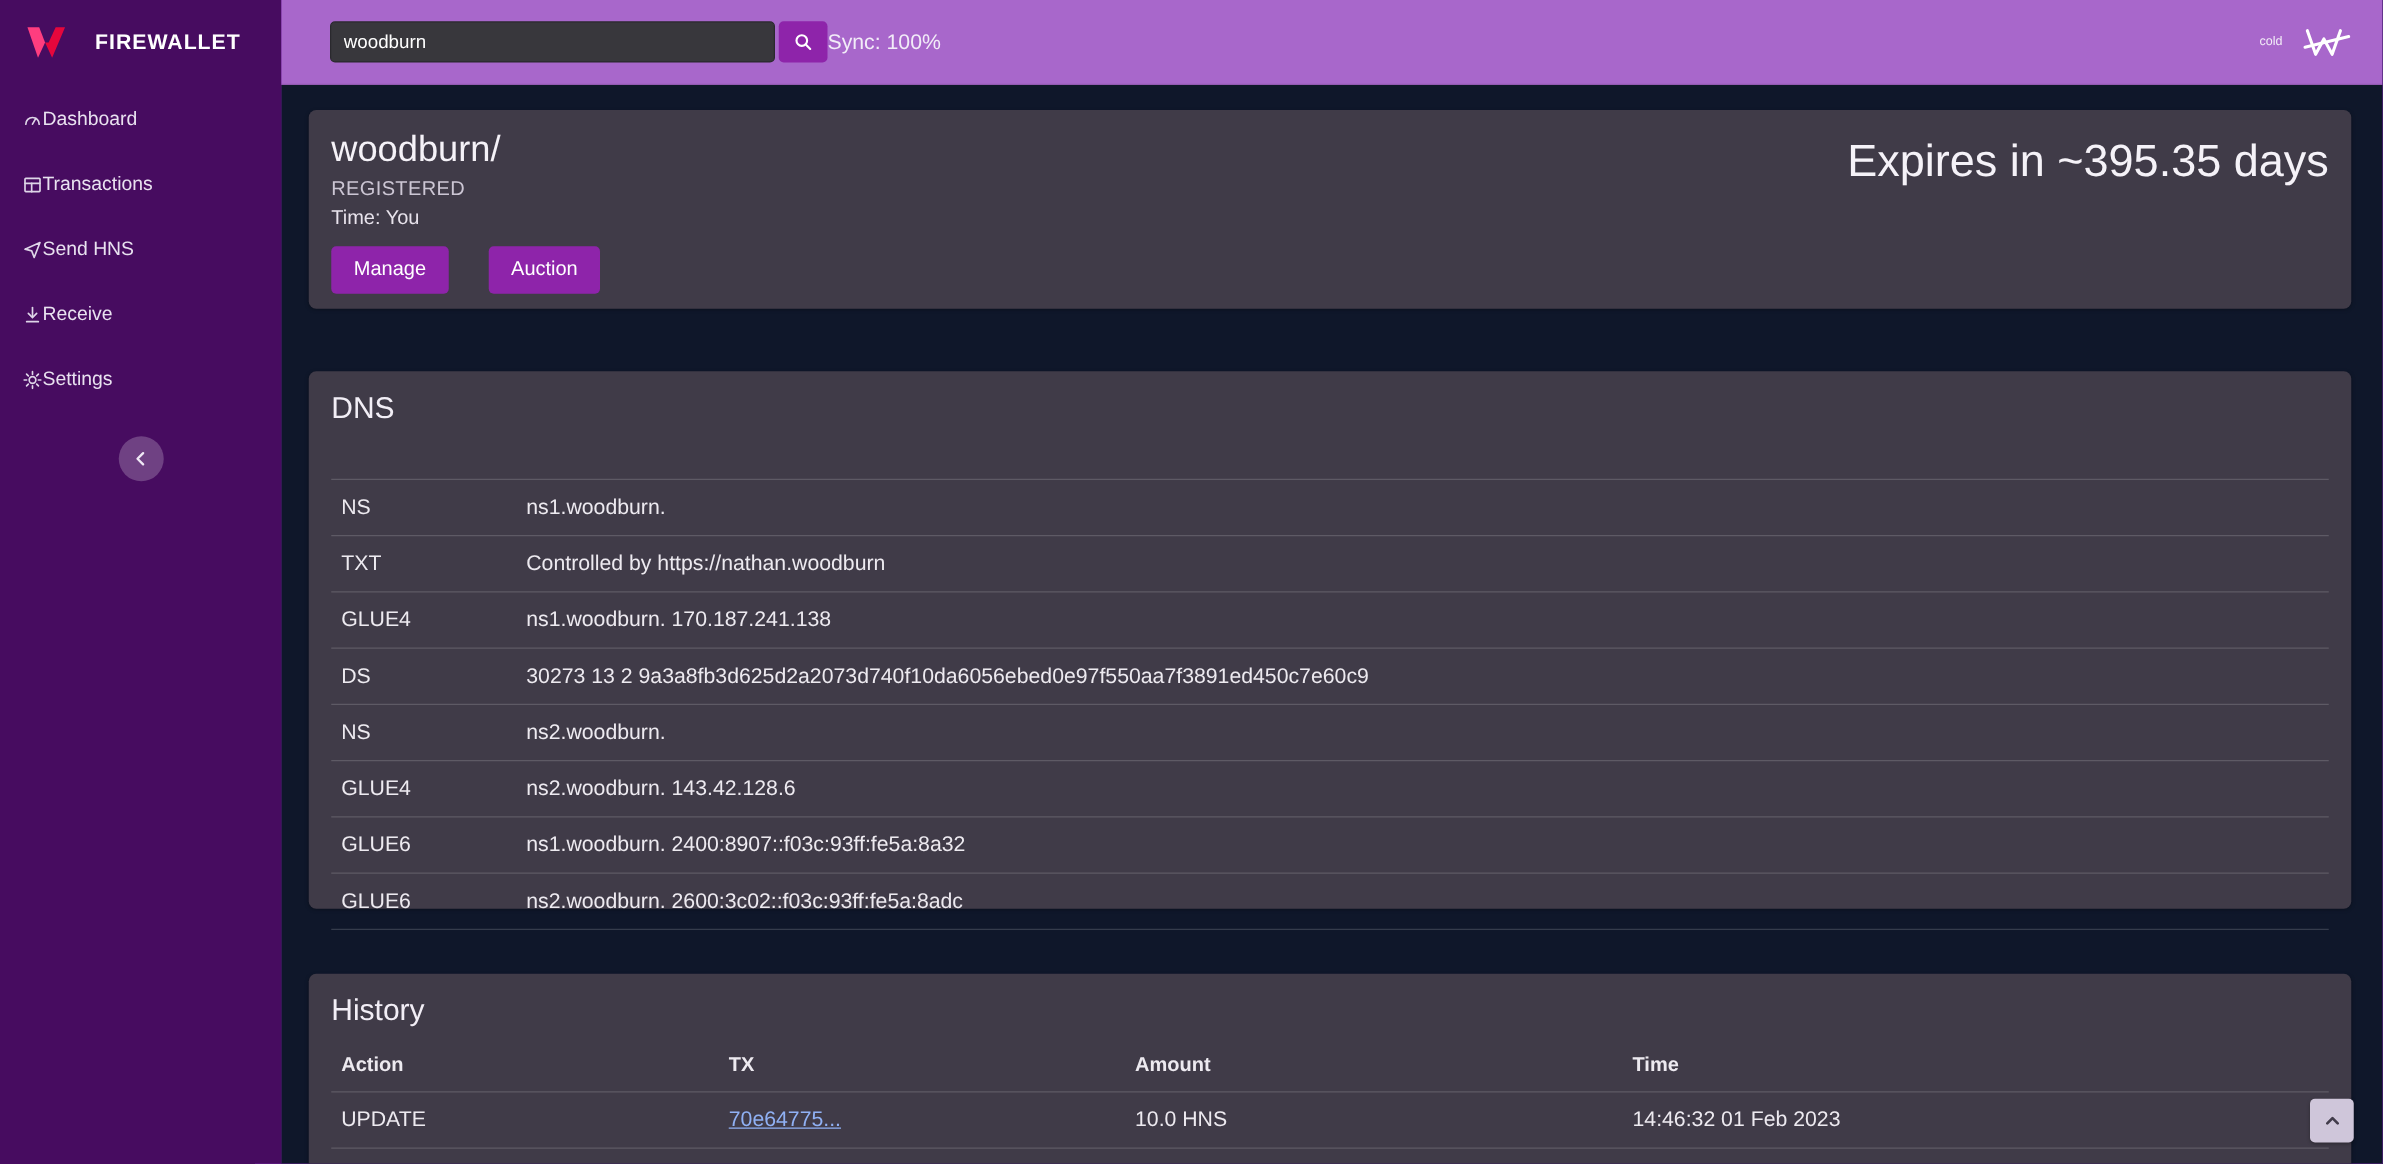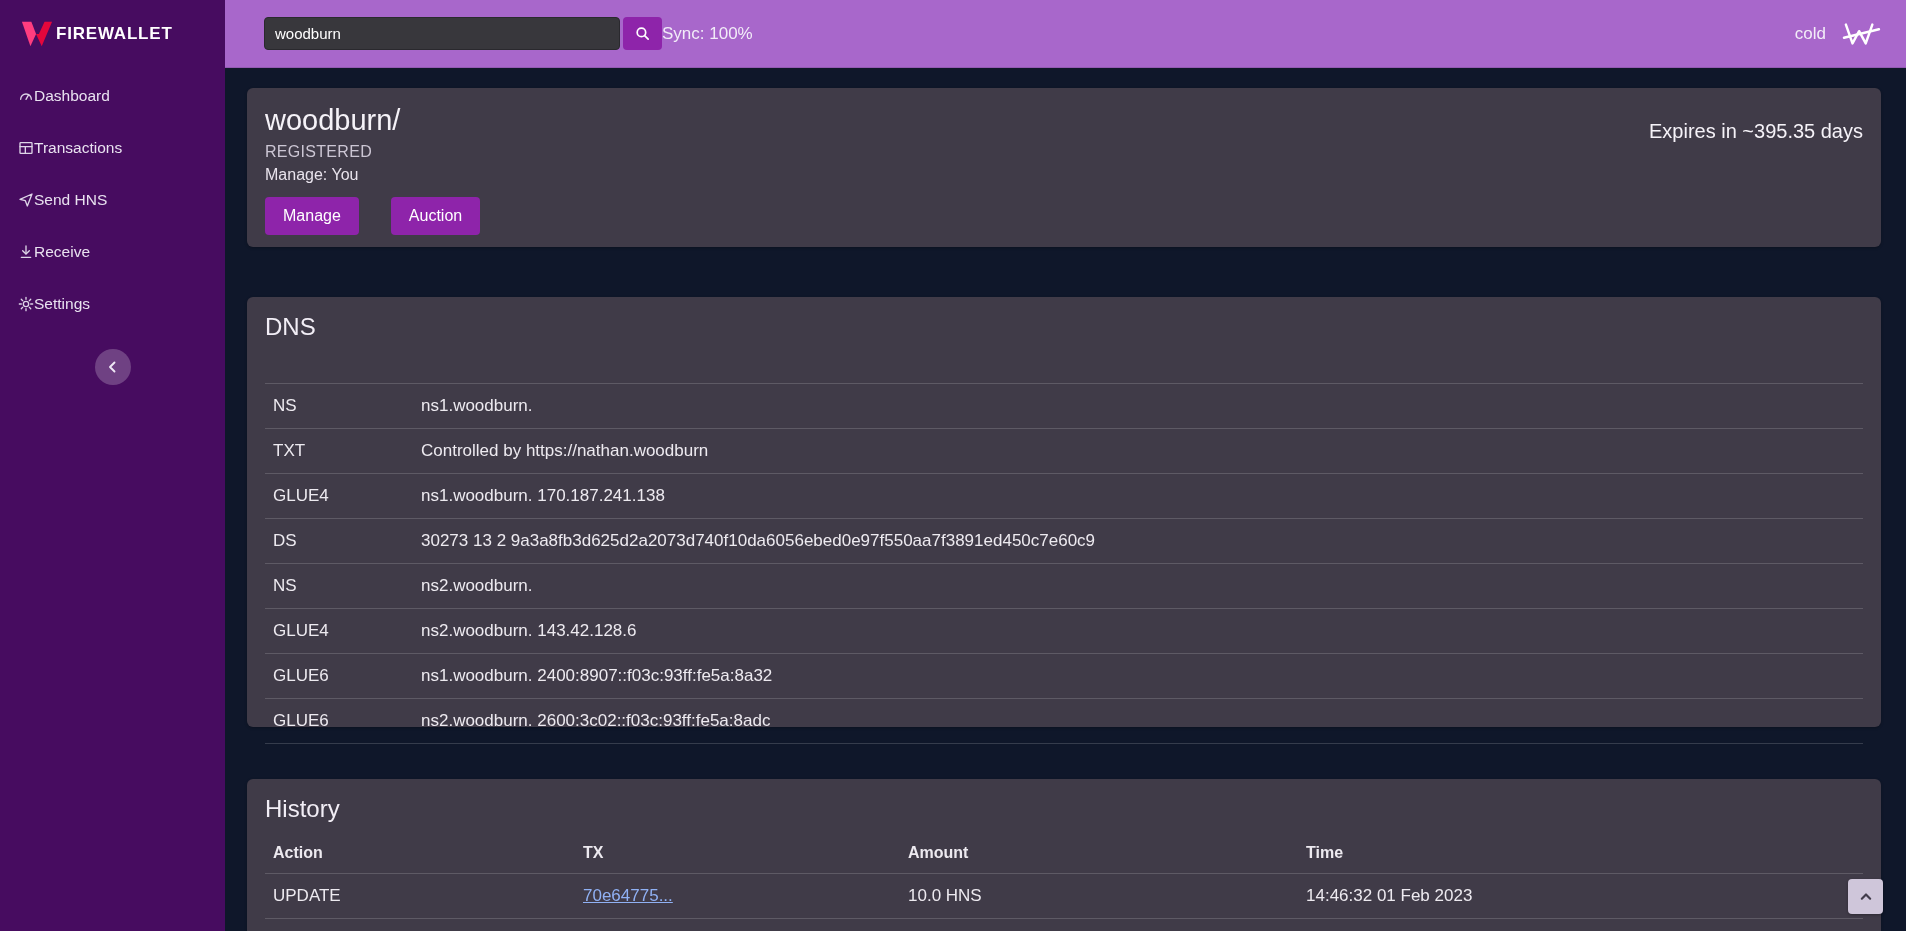--- a/index.html
+++ b/index.html
@@ -2,53 +2,53 @@
 <html><head>
 <meta charset="utf-8">
 <style>
   *{box-sizing:border-box;margin:0;padding:0}
   html,body{width:1906px;height:931px;overflow:hidden}
   body{font-family:"Liberation Sans",sans-serif;background:#8e2ec6;}
   .page{position:relative;width:1906px;height:931px;overflow:hidden}
 
   
   .sidebar{position:absolute;left:0;top:0;width:225px;height:100%;background:#470c60;z-index:3;display:flex;flex-direction:column}
-  .brand{height:68px;display:flex;align-items:center;gap:0;padding:0 16px 0 18px;cursor:pointer}
+  .brand{height:68px;display:flex;align-items:center;gap:20px;padding:0 16px 0 18px;cursor:pointer}
   .brand-mark{width:38px;height:32px;flex:none}
   .brand-name{color:#ffffff;font-weight:bold;font-size:17px;letter-spacing:.8px;white-space:nowrap}
   .nav{margin-top:2px}
   .nav-item{display:flex;align-items:center;height:52px;padding:0 18px;color:#e9e2f0;font-size:15.5px;cursor:pointer}
   .nav-item svg{width:16px;height:16px;flex:none;color:#ded5e8}
   .collapse-btn{width:36px;height:36px;border-radius:50%;border:none;background:rgba(255,255,255,.22);margin:19px auto 0;display:flex;align-items:center;justify-content:center;cursor:pointer}
   .collapse-btn svg{width:18px;height:18px}
 
   
   .topbar{position:absolute;left:225px;top:0;right:0;height:68px;background:#a867cb;display:flex;align-items:center;padding:0 22px 0 39px;border-bottom:1px solid rgba(0,0,0,.12)}
   .search-group{display:flex;align-items:flex-end;gap:3px}
   .search-input{width:356px;height:33px;background:#38373c;border:1px solid #2a292e;border-radius:4px;color:#fff;font-size:15px;padding:0 10px;font-family:inherit;outline:none}
   .search-btn{width:39px;height:33px;background:#8e24aa;border:none;border-radius:4px;display:flex;align-items:center;justify-content:center;cursor:pointer}
   .search-btn svg{width:17px;height:17px}
   .sync{flex:1;color:#f2ecf8;font-size:17px}
   .topbar-right{display:flex;align-items:center;gap:12px;color:#f3edf8}
-  .cold-label{font-size:17px}
+  .cold-label{font-size:10px}
   .top-logo{width:46px;height:34px}
 
   
   .main{position:absolute;left:225px;top:68px;right:0;bottom:0;background:#0f172a;padding:20px 25px 0 22px;overflow:hidden}
   .card{background:#403b48;border-radius:6px;padding:16px 18px;color:#eee9f1;box-shadow:0 1px 3px rgba(0,0,0,.25)}
   .card h2{font-size:24px;font-weight:400;color:#f2eef6}
 
   
   .domain-card{height:159px;display:flex;justify-content:space-between;align-items:flex-start}
   .domain-name{font-size:29px;font-weight:400;color:#f5f2f8;line-height:32px}
   .domain-status{margin-top:7px;font-size:16px;color:#ccc6d4;letter-spacing:.3px}
   .domain-owner{margin-top:5px;font-size:16px;color:#e8e3ec}
   .actions{margin-top:13px;display:flex;gap:32px}
   .btn{background:#8e24aa;color:#fff;border:none;border-radius:4px;font-size:16px;padding:0 18px;height:38px;cursor:pointer;font-family:inherit}
-  .expires{font-size:20px;color:#f5f2f8;margin-top:16px}
+  .expires{font-size:36px;color:#f5f2f8;margin-top:4px}
 
   
   .dns-card{margin-top:50px;height:430px}
   .dns-table{margin-top:42px}
   .history-card{margin-top:52px;height:360px}
   .history-table{margin-top:10px}
   .trow{display:flex;border-top:1px solid rgba(255,255,255,.16)}
   .dns-table .trow:last-child{border-bottom:1px solid rgba(255,255,255,.16)}
   .tcell{padding:12px 8px;font-size:17px;color:#edeaf0;overflow:hidden;white-space:nowrap}
   .dns-type{width:148px;flex:none}
@@ -142,21 +142,21 @@
       </svg>
     </div>
   </header>
 
   <main class="main">
 
     <section class="card domain-card">
       <div>
         <h1 class="domain-name">woodburn/</h1>
         <div class="domain-status">REGISTERED</div>
-        <div class="domain-owner">Manage: You</div>
+        <div class="domain-owner">Time: You</div>
         <div class="actions">
           <button class="btn">Manage</button>
           <button class="btn">Auction</button>
         </div>
       </div>
       <div class="expires">Expires in ~395.35 days</div>
     </section>
 
     <section class="card dns-card">
       <h2>DNS</h2>

